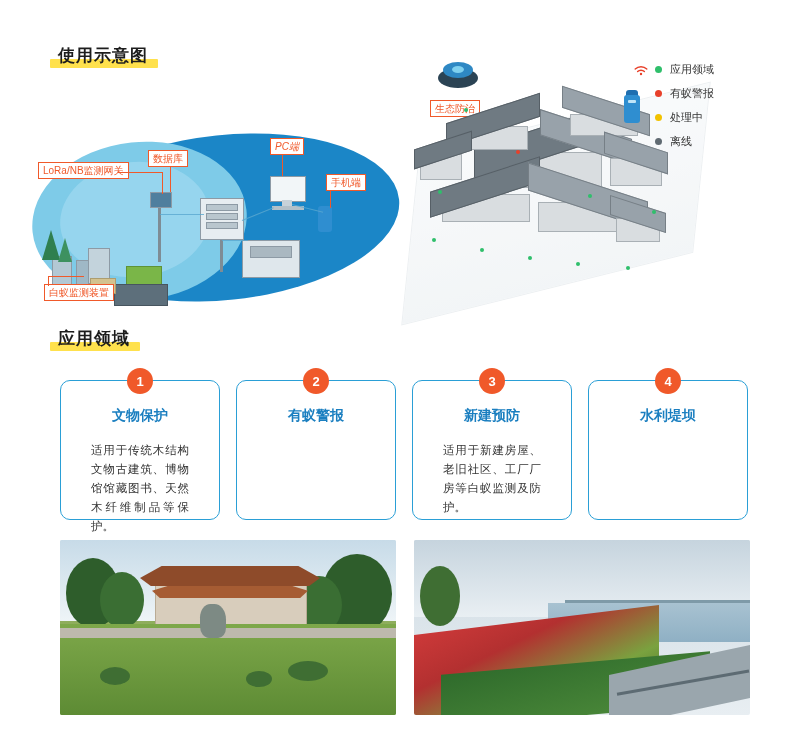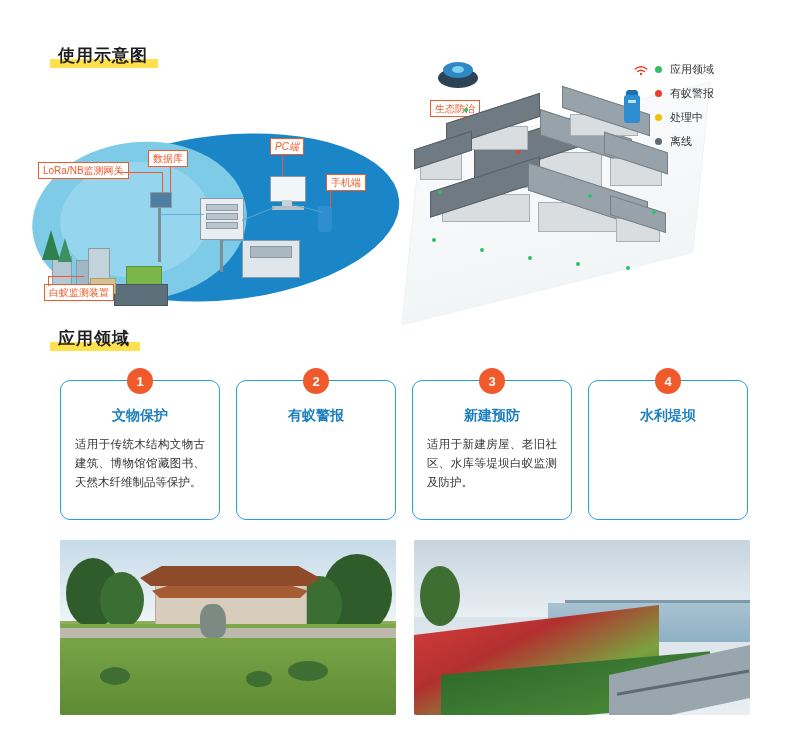--- a/index.html
+++ b/index.html
@@ -150,21 +150,21 @@
   .card .num{
     position:absolute;left:50%;top:-13px;transform:translateX(-50%);
     width:26px;height:26px;border-radius:50%;
     background:#f0592a;color:#fff;font-size:13px;font-weight:bold;
     display:flex;align-items:center;justify-content:center;
   }
   .card h3{
     margin:0 0 10px 0;text-align:center;font-size:14px;color:#1b7fc0;font-weight:bold;
   }
   .card p{
-    margin:0;font-size:11.5px;line-height:1.65;color:#333;text-align:justify;
+    margin:16px;font-size:11.5px;line-height:1.65;color:#333;text-align:justify;
   }
 
   
   .photos{position:absolute;left:60px;top:540px;width:690px;height:175px;display:flex;gap:18px;}
   .photo{width:336px;height:175px;border-radius:2px;overflow:hidden;position:relative;}
 
   
   .p1{background:linear-gradient(180deg,#cfe0ea 0%,#e6eef3 45%,#8fae5d 46%,#6f9a3f 100%);}
   .p1 .sky{position:absolute;left:0;top:0;width:100%;height:46%;background:linear-gradient(180deg,#c7dbe8,#eef4f7);}
   .p1 .tree{position:absolute;background:#2e5d2b;border-radius:50%;}
@@ -349,21 +349,21 @@
       <h3>文物保护</h3>
       <p>适用于传统木结构文物古建筑、博物馆馆藏图书、天然木纤维制品等保护。</p>
     </div>
     <div class="card">
       <div class="num">2</div>
       <h3>有蚁警报</h3>
     </div>
     <div class="card">
       <div class="num">3</div>
       <h3>新建预防</h3>
-      <p>适用于新建房屋、老旧社区、水库等堤坝白蚁监测及防护。</p>
+      <p>适用于新建房屋、老旧社区、工厂厂房等白蚁监测及防护。</p>
     </div>
     <div class="card">
       <div class="num">4</div>
       <h3>水利堤坝</h3>
     </div>
   </div>
 
   <div class="photos">
     <div class="photo p1">
       <div class="sky"></div>

